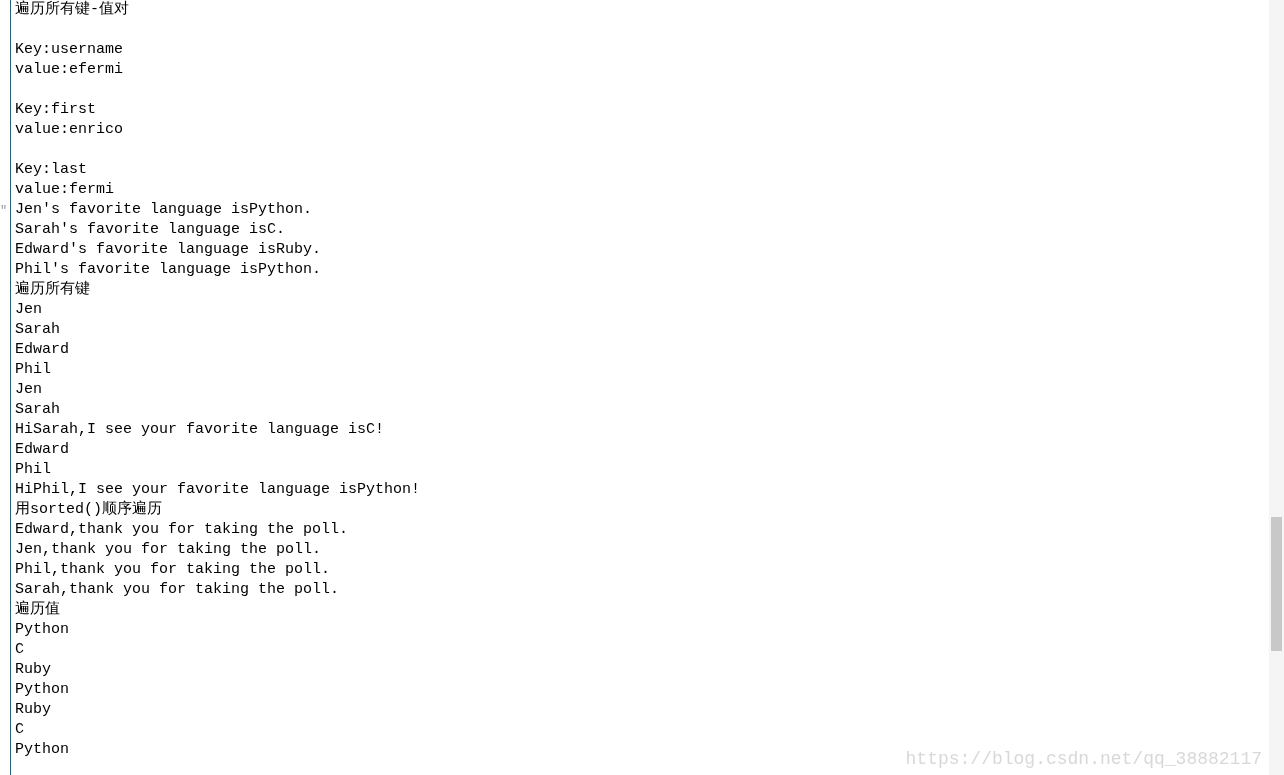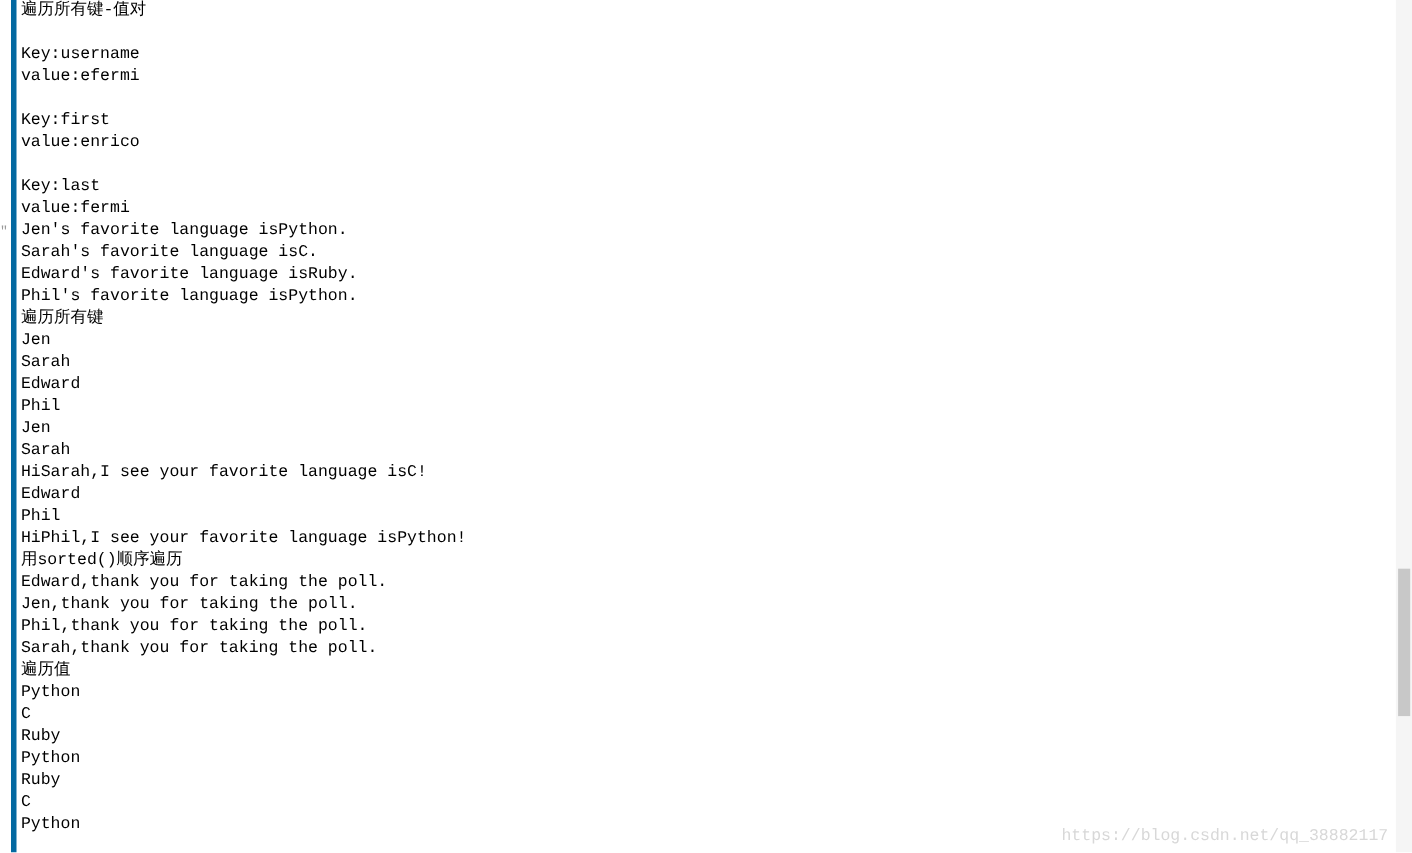--- a/index.html
+++ b/index.html
@@ -17,21 +17,21 @@
       position: relative;
       overflow: hidden;
     }
     .output-panel {
       position: absolute;
       left: 10px;
       top: 0;
       right: 18px;
       bottom: 0;
       background: #ffffff;
-      border-left: 5px solid #0369a1;
+      border-left: 1px solid #0369a1;
       padding: 0 4px;
       line-height: 20px;
       white-space: pre;
       overflow: hidden;
       font-family: Liberation Mono, monospace;
     }
     .line {
       display: block;
       min-height: 20px;
     }
@@ -65,21 +65,21 @@
       top: 204px;
       color: #999;
       font-size: 12px;
     }
     .watermark {
       position: absolute;
       bottom: 6px;
       right: 22px;
       color: #d8d8d8;
       font-family: "Courier New", monospace;
-      font-size: 15px;
+      font-size: 18px;
       pointer-events: none;
     }
   </style>
 </head>
 <body>
 
 <div class="left-marker"></div>
 <div class="left-quote">"</div>
 
 <div class="output-panel" id="output"><span class="line">遍历所有键-值对</span><span class="line"></span><span class="line">Key:username</span><span class="line">value:efermi</span><span class="line"></span><span class="line">Key:first</span><span class="line">value:enrico</span><span class="line"></span><span class="line">Key:last</span><span class="line">value:fermi</span><span class="line">Jen's favorite language isPython.</span><span class="line">Sarah's favorite language isC.</span><span class="line">Edward's favorite language isRuby.</span><span class="line">Phil's favorite language isPython.</span><span class="line">遍历所有键</span><span class="line">Jen</span><span class="line">Sarah</span><span class="line">Edward</span><span class="line">Phil</span><span class="line">Jen</span><span class="line">Sarah</span><span class="line">HiSarah,I see your favorite language isC!</span><span class="line">Edward</span><span class="line">Phil</span><span class="line">HiPhil,I see your favorite language isPython!</span><span class="line">用sorted()顺序遍历</span><span class="line">Edward,thank you for taking the poll.</span><span class="line">Jen,thank you for taking the poll.</span><span class="line">Phil,thank you for taking the poll.</span><span class="line">Sarah,thank you for taking the poll.</span><span class="line">遍历值</span><span class="line">Python</span><span class="line">C</span><span class="line">Ruby</span><span class="line">Python</span><span class="line">Ruby</span><span class="line">C</span><span class="line">Python</span></div>

